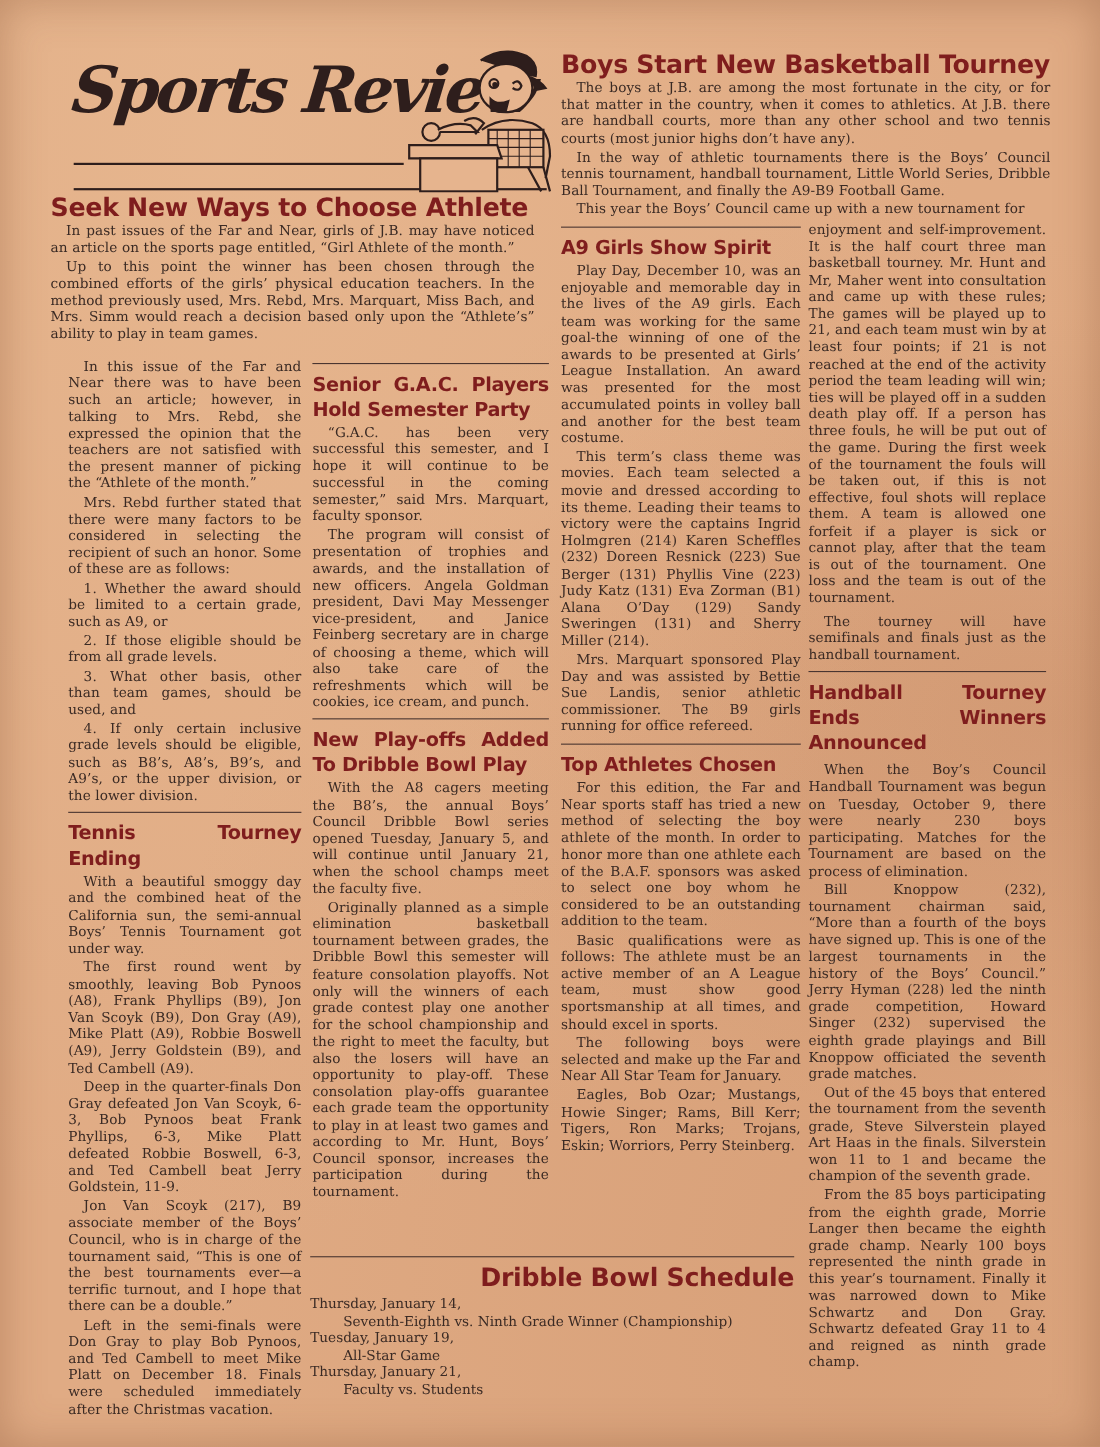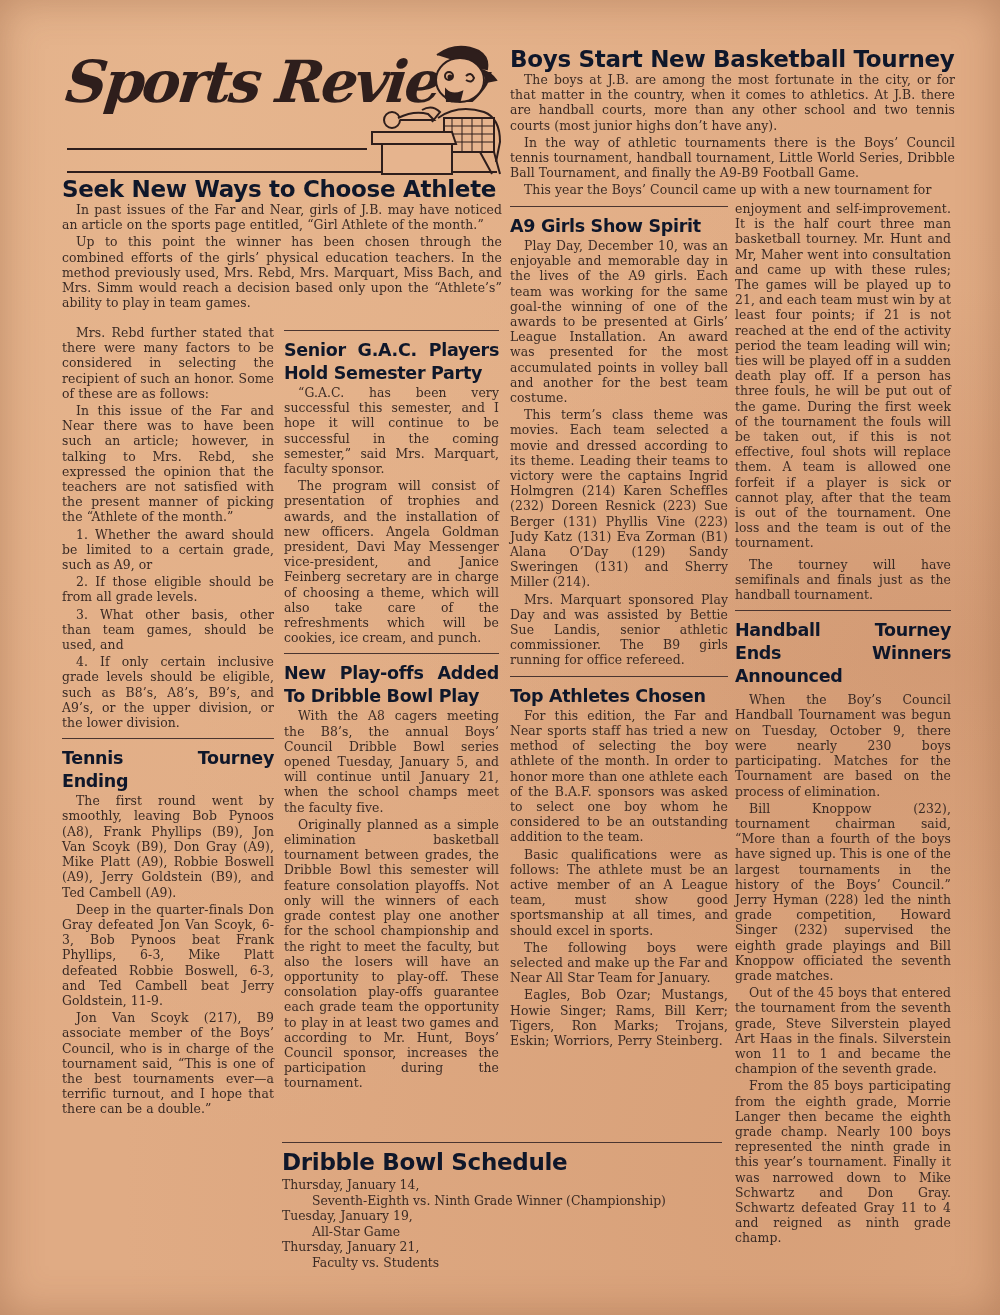--- a/index.html
+++ b/index.html
@@ -11,21 +11,21 @@
       radial-gradient(ellipse at 80% 90%, rgba(200,140,100,0.35), rgba(0,0,0,0) 60%),
       radial-gradient(ellipse at 95% 50%, rgba(190,130,95,0.35), rgba(0,0,0,0) 40%);
     color: #3a2a24;
     font-family: "DejaVu Serif", "Liberation Serif", serif;
   }
   .page-edge { position:absolute; left:0; top:0; width:1000px; height:1315px; box-shadow: inset 0 0 40px rgba(120,70,40,0.35); pointer-events:none; }
   .col { position: absolute; font-size: 12.4px; line-height: 15.2px; text-align: justify; letter-spacing: 0.1px; }
   .col p { margin: 0; text-indent: 14px; }
   .col p + p { margin-top: 2px; }
   .col p.noindent { text-indent: 0; }
-  .hd { font-family: "DejaVu Sans", "Liberation Sans", sans-serif; font-weight: bold; color: #0f172a; letter-spacing: -0.3px; margin: 0; }
+  .hd { font-family: "DejaVu Sans", "Liberation Sans", sans-serif; font-weight: bold; color: #7f1d1d; letter-spacing: -0.3px; margin: 0; }
   .h-big { font-size: 23px; line-height: 26px; }
   .h-med { font-size: 17.5px; line-height: 23px; }
   .rule { border: 0; border-top: 1.5px solid #4a3530; margin: 8px 0 8px 0; }
   .masthead { position:absolute; left:62px; top:40px; width:448px; height:140px; }
   .masthead-title {
     position:absolute; left:4px; top:8px;
     font-family: "DejaVu Serif", "Liberation Serif", serif; font-style: italic; font-weight: bold;
     font-size: 58px; letter-spacing: -3px; color: #2e1e1c; transform: skewX(-6deg);
   }
   .masthead-line1 { position:absolute; left:5px; top:108px; width:300px; border-top:2.5px solid #2e1e1c; }
@@ -57,38 +57,40 @@
       <path d="M10 92 h80 l4 12 h-84 z" fill="#e6b48e"></path>
       <rect x="20" y="104" width="70" height="30" fill="#e6b48e"></rect>
       <circle cx="30" cy="80" r="8" fill="#e6b48e"></circle>
       <path d="M36 78 q16 -8 30 -4 l6 6 h-34" fill="#e6b48e"></path>
       <path d="M60 70 q10 -6 18 2 l-8 10"></path>
       <path d="M118 112 l12 22 M132 112 l6 22"></path>
     </g>
   </svg>
 </div>
 
-<div class="col" style="left:62px; top:176px; width:440px;">
+<div class="col" style="left:46px; top:176px; width:440px;">
   <h2 class="hd h-big">Seek New Ways to Choose Athlete</h2>
   <p>In past issues of the Far and Near, girls of J.B. may have noticed an article on the sports page entitled, “Girl Athlete of the month.”</p>
   <p>Up to this point the winner has been chosen through the combined efforts of the girls’ physical education teachers. In the method previously used, Mrs. Rebd, Mrs. Marquart, Miss Bach, and Mrs. Simm would reach a decision based only upon the “Athlete’s” ability to play in team games.</p>
 </div>
 
 <div class="col" style="left:62px; top:325px; width:212px;">
+  <p>In this issue of the Far and Near there was to have been such an article; however, in talking to Mrs. Rebd, she expressed the opinion that the teachers are not satisfied with the present manner of picking the “Athlete of the month.”</p>
   <p>Mrs. Rebd further stated that there were many factors to be considered in selecting the recipient of such an honor. Some of these are as follows:</p>
-  <p>In this issue of the Far and Near there was to have been such an article; however, in talking to Mrs. Rebd, she expressed the opinion that the teachers are not satisfied with the present manner of picking the “Athlete of the month.”</p>
   <p>1. Whether the award should be limited to a certain grade, such as A9, or</p>
   <p>2. If those eligible should be from all grade levels.</p>
   <p>3. What other basis, other than team games, should be used, and</p>
   <p>4. If only certain inclusive grade levels should be eligible, such as B8’s, A8’s, B9’s, and A9’s, or the upper division, or the lower division.</p>
   <hr class="rule">
   <h2 class="hd h-med" style="margin-top:4px;">Tennis Tourney Ending</h2>
+  <p>With a beautiful smoggy day and the combined heat of the California sun, the semi-annual Boys’ Tennis Tournament got under way.</p>
   <p>The first round went by smoothly, leaving Bob Pynoos (A8), Frank Phyllips (B9), Jon Van Scoyk (B9), Don Gray (A9), Mike Platt (A9), Robbie Boswell (A9), Jerry Goldstein (B9), and Ted Cambell (A9).</p>
   <p>Deep in the quarter-finals Don Gray defeated Jon Van Scoyk, 6-3, Bob Pynoos beat Frank Phyllips, 6-3, Mike Platt defeated Robbie Boswell, 6-3, and Ted Cambell beat Jerry Goldstein, 11-9.</p>
   <p>Jon Van Scoyk (217), B9 associate member of the Boys’ Council, who is in charge of the tournament said, “This is one of the best tournaments ever—a terrific turnout, and I hope that there can be a double.”</p>
+  <p>Left in the semi-finals were Don Gray to play Bob Pynoos, and Ted Cambell to meet Mike Platt on December 18. Finals were scheduled immediately after the Christmas vacation.</p>
 </div>
 
 <div class="col" style="left:284px; top:330px; width:215px;">
   <hr class="rule" style="margin-top:0;">
   <h2 class="hd h-med">Senior G.A.C. Players Hold Semester Party</h2>
   <p>“G.A.C. has been very successful this semester, and I hope it will continue to be successful in the coming semester,” said Mrs. Marquart, faculty sponsor.</p>
   <p>The program will consist of presentation of trophies and awards, and the installation of new officers. Angela Goldman president, Davi May Messenger vice-president, and Janice Feinberg secretary are in charge of choosing a theme, which will also take care of the refreshments which will be cookies, ice cream, and punch.</p>
   <hr class="rule">
   <h2 class="hd h-med">New Play-offs Added To Dribble Bowl Play</h2>
   <p>With the A8 cagers meeting the B8’s, the annual Boys’ Council Dribble Bowl series opened Tuesday, January 5, and will continue until January 21, when the school champs meet the faculty five.</p>
@@ -122,21 +124,21 @@
   <hr class="rule">
   <h2 class="hd h-med">Handball Tourney Ends Winners Announced</h2>
   <p style="margin-top:4px;">When the Boy’s Council Handball Tournament was begun on Tuesday, October 9, there were nearly 230 boys participating. Matches for the Tournament are based on the process of elimination.</p>
   <p>Bill Knoppow (232), tournament chairman said, “More than a fourth of the boys have signed up. This is one of the largest tournaments in the history of the Boys’ Council.” Jerry Hyman (228) led the ninth grade competition, Howard Singer (232) supervised the eighth grade playings and Bill Knoppow officiated the seventh grade matches.</p>
   <p>Out of the 45 boys that entered the tournament from the seventh grade, Steve Silverstein played Art Haas in the finals. Silverstein won 11 to 1 and became the champion of the seventh grade.</p>
   <p>From the 85 boys participating from the eighth grade, Morrie Langer then became the eighth grade champ. Nearly 100 boys represented the ninth grade in this year’s tournament. Finally it was narrowed down to Mike Schwartz and Don Gray. Schwartz defeated Gray 11 to 4 and reigned as ninth grade champ.</p>
 </div>
 
 <div class="schedule">
   <hr class="rule" style="margin:0 0 6px 0;">
-  <h2 class="hd h-big" style="text-align:left; margin-bottom:2px;">Dribble Bowl Schedule</h2>
+  <h2 class="hd h-big" style="text-align:right; margin-bottom:2px;">Dribble Bowl Schedule</h2>
   <div class="line">Thursday, January 14,</div>
   <div class="line indent">Seventh-Eighth vs. Ninth Grade Winner (Championship)</div>
   <div class="line">Tuesday, January 19,</div>
   <div class="line indent">All-Star Game</div>
   <div class="line">Thursday, January 21,</div>
   <div class="line indent">Faculty vs. Students</div>
 </div>
 
 <div class="page-edge"></div>
 

